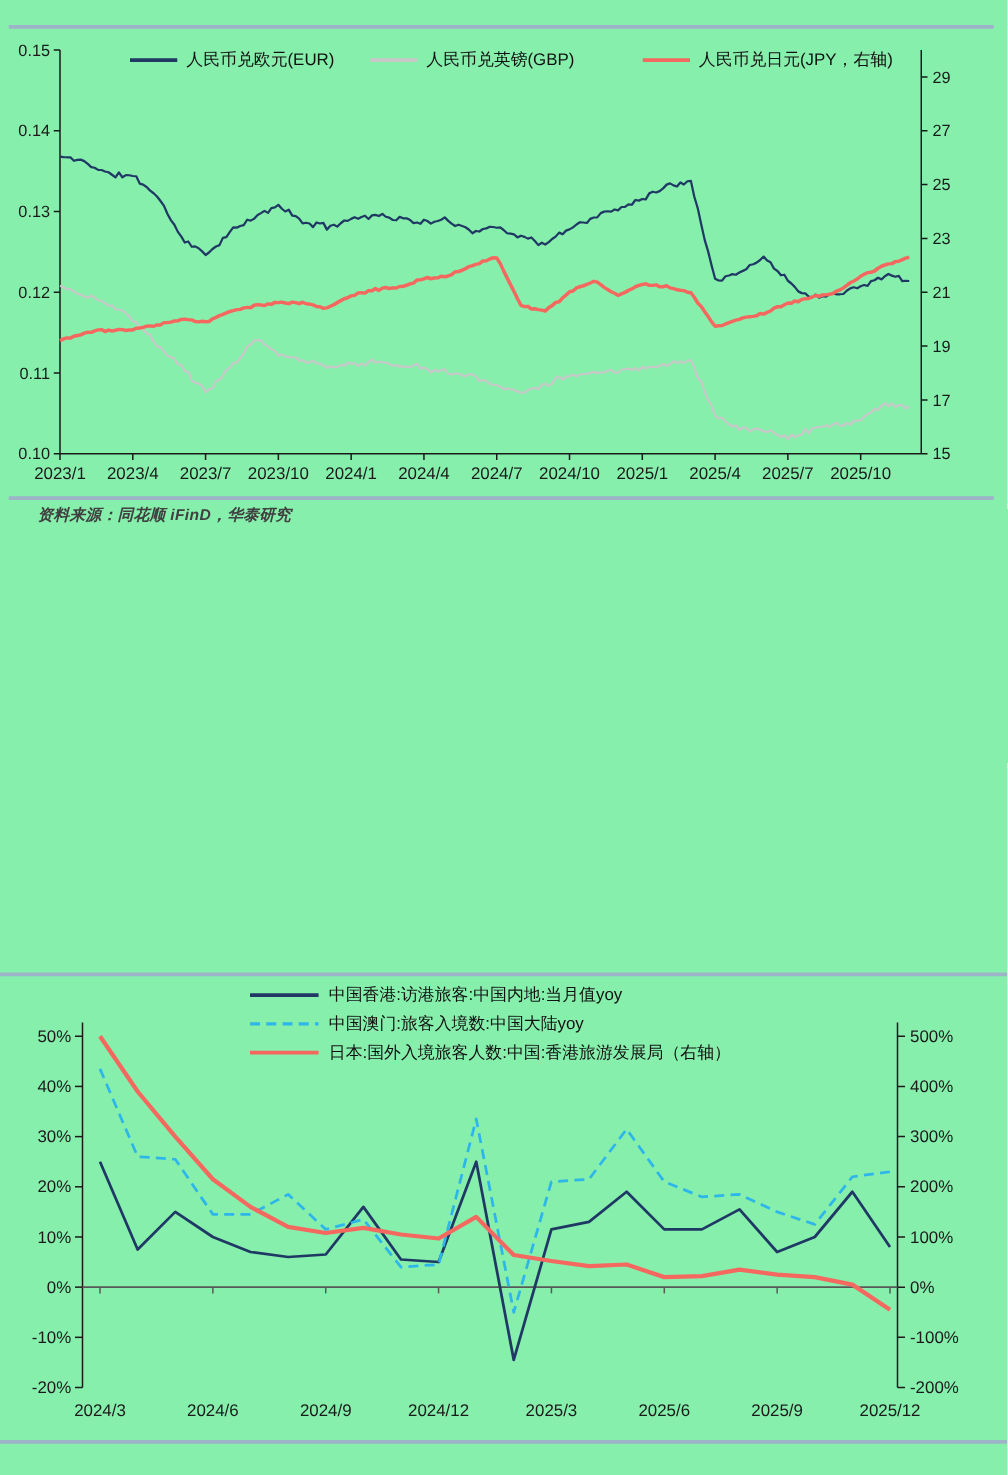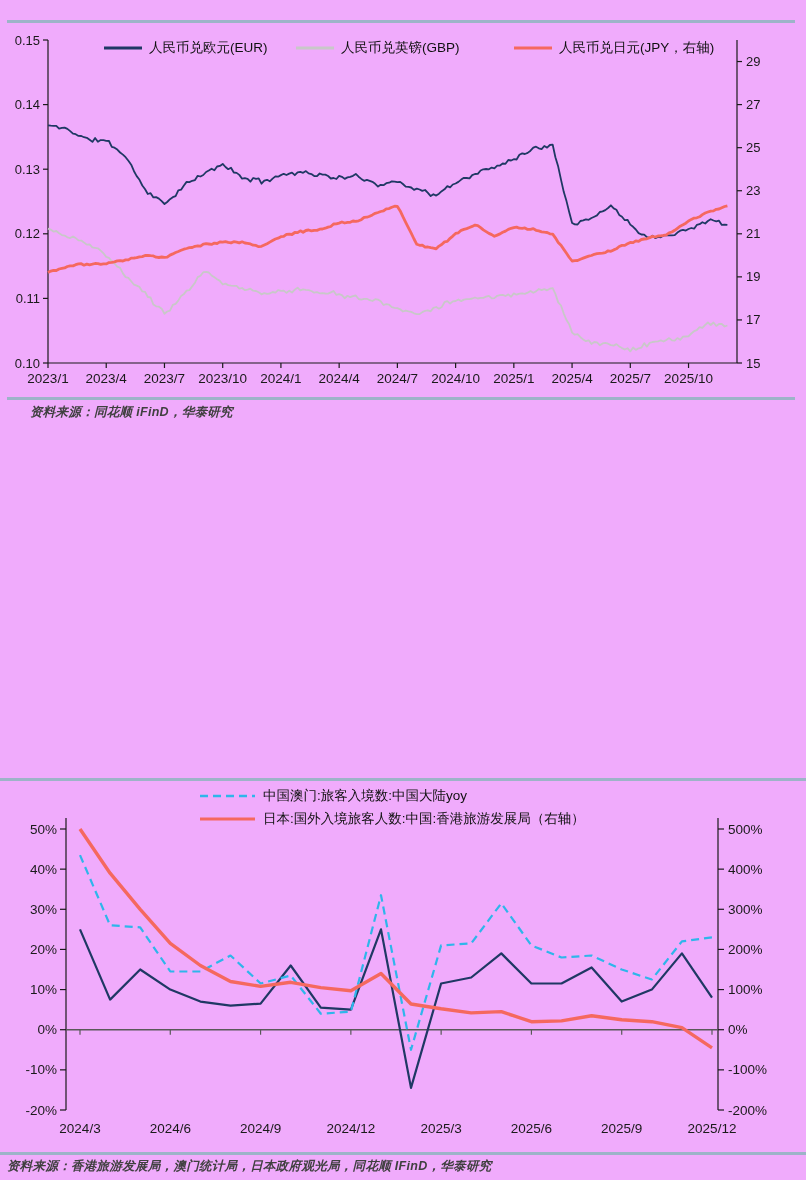--- a/index.html
+++ b/index.html
@@ -1,16 +1,16 @@
 <!DOCTYPE html>
 <html><head>
 <meta charset="utf-8">
 <style>
   html,body{margin:0;padding:0;background:#ffffff;}
-  .page{position:relative;width:806px;height:1180px;background:#f0abfc;overflow:hidden;
+  .page{position:relative;width:806px;height:1180px;background:#86efac;overflow:hidden;
         font-family:"Liberation Sans","DejaVu Sans",sans-serif;}
   .rule{position:absolute;background:#9DB3C8;height:3px;}
   #rule-f1-top{left:7px;top:20px;width:788px;}
   #rule-f1-bottom{left:7px;top:397px;width:788px;}
   #rule-f2-top{left:0;top:778px;width:806px;}
   #rule-f2-bottom{left:0;top:1152px;width:806px;}
   #charts{position:absolute;left:0;top:0;}
   .source{position:absolute;left:7px;font-size:12.5px;font-weight:700;font-style:italic;
           color:#404040;letter-spacing:0.3px;}
   #source1{top:404px;margin-left:23px;}
@@ -167,27 +167,32 @@
       <span class="legend-item" style="left: 514px; top: 40px;">
         <svg width="38" height="8" class="sw">
           <line x1="0" y1="4" x2="38" y2="4" stroke="#F5685F" stroke-width="3"></line>
         </svg>
         <span class="lab" style="margin-left: 7px;">人民币兑日元(JPY，右轴)</span>
       </span>
     </div>
   <div id="legend2">
       <div class="legend2-row">
         <svg width="55" height="8" class="sw">
+          <line x1="0" y1="4" x2="55" y2="4" stroke="#1F3864" stroke-width="3"></line>
+        </svg>
+        <span class="lab">中国香港:访港旅客:中国内地:当月值yoy</span>
+      </div>
+      <div class="legend2-row">
+        <svg width="55" height="8" class="sw">
           <line x1="0" y1="4" x2="55" y2="4" stroke="#2EB6EA" stroke-width="2.6" stroke-dasharray="8,5"></line>
         </svg>
         <span class="lab">中国澳门:旅客入境数:中国大陆yoy</span>
       </div>
       <div class="legend2-row">
         <svg width="55" height="8" class="sw">
           <line x1="0" y1="4" x2="55" y2="4" stroke="#F5685F" stroke-width="3"></line>
         </svg>
         <span class="lab">日本:国外入境旅客人数:中国:香港旅游发展局（右轴）</span>
       </div>
     </div>
 
   <div class="source" id="source1">资料来源：同花顺 iFinD，华泰研究</div>
-  <div class="source" id="source2">资料来源：香港旅游发展局，澳门统计局，日本政府观光局，同花顺 IFinD，华泰研究</div>
 </div>
 
 </body></html>

